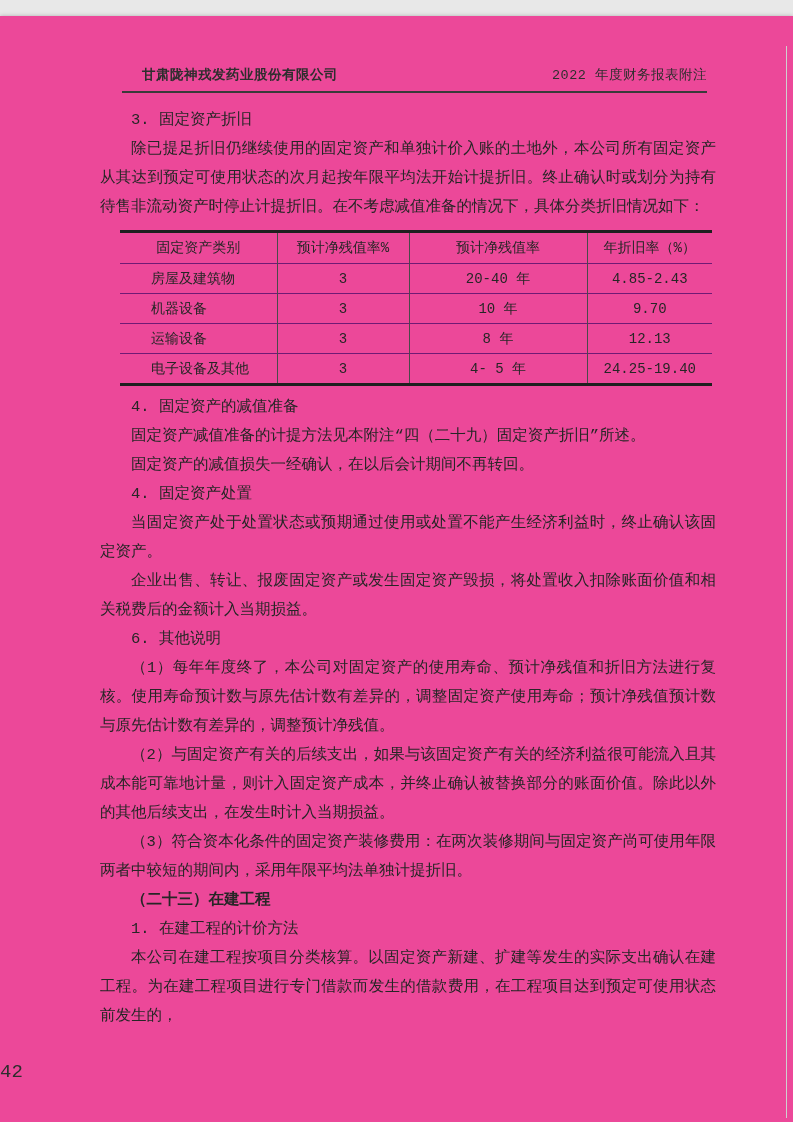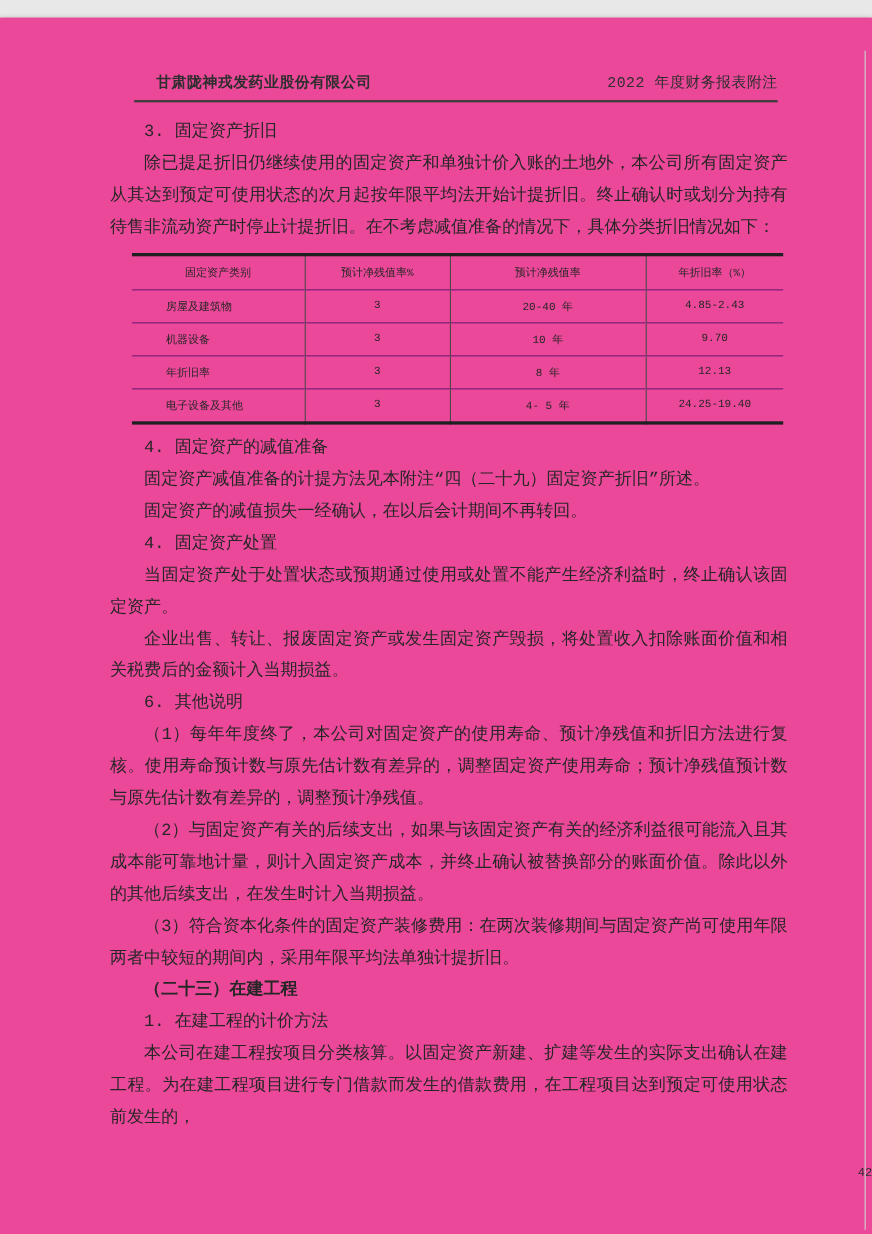--- a/index.html
+++ b/index.html
@@ -28,36 +28,36 @@
     font-size:15.5px;line-height:29px;text-align:justify;
     text-justify:inter-ideograph;
   }
   .doc p{margin:0;text-indent:2em;}
   .doc p.h{text-indent:2em;}
   .doc p.bold{font-weight:bold;}
   
   table.dep{
     border-collapse:collapse;table-layout:fixed;
     margin:8px 0 7px 20px;width:592px;
-    font-size:10px;line-height:normal;text-align:center;
+    font-size:14px;line-height:normal;text-align:center;
   }
   table.dep{border-top:3px solid #1f1f1f;border-bottom:3px solid #1f1f1f;}
   table.dep td,table.dep th{
     border-left:1.5px solid #4a4a4a;
     border-top:1px solid #701a75;
     font-weight:normal;
     padding:0;height:29px;vertical-align:middle;
   }
   table.dep tr>*:first-child{border-left:none;}
   table.dep thead th{border-top:none;height:30px;}
   table.dep td.cat{text-align:left;padding-left:31px;}
   
   .ftr{
     position:absolute;left:0;right:0;top:1045px;
-    text-align:right;font-size:11px;color:#2e2e2e;
+    text-align:left;font-size:19px;color:#2e2e2e;
   }
   
   .edge{
     position:absolute;top:30px;bottom:20px;right:6px;width:1px;
     background:#cfcfcf;
   }
 </style>
 </head>
 <body>
 
@@ -95,21 +95,21 @@
           <td>20-40 年</td>
           <td>4.85-2.43</td>
         </tr>
         <tr>
           <td class="cat">机器设备</td>
           <td>3</td>
           <td>10 年</td>
           <td>9.70</td>
         </tr>
         <tr>
-          <td class="cat">年折旧率</td>
+          <td class="cat">运输设备</td>
           <td>3</td>
           <td>8 年</td>
           <td>12.13</td>
         </tr>
         <tr>
           <td class="cat">电子设备及其他</td>
           <td>3</td>
           <td>4- 5 年</td>
           <td>24.25-19.40</td>
         </tr>

